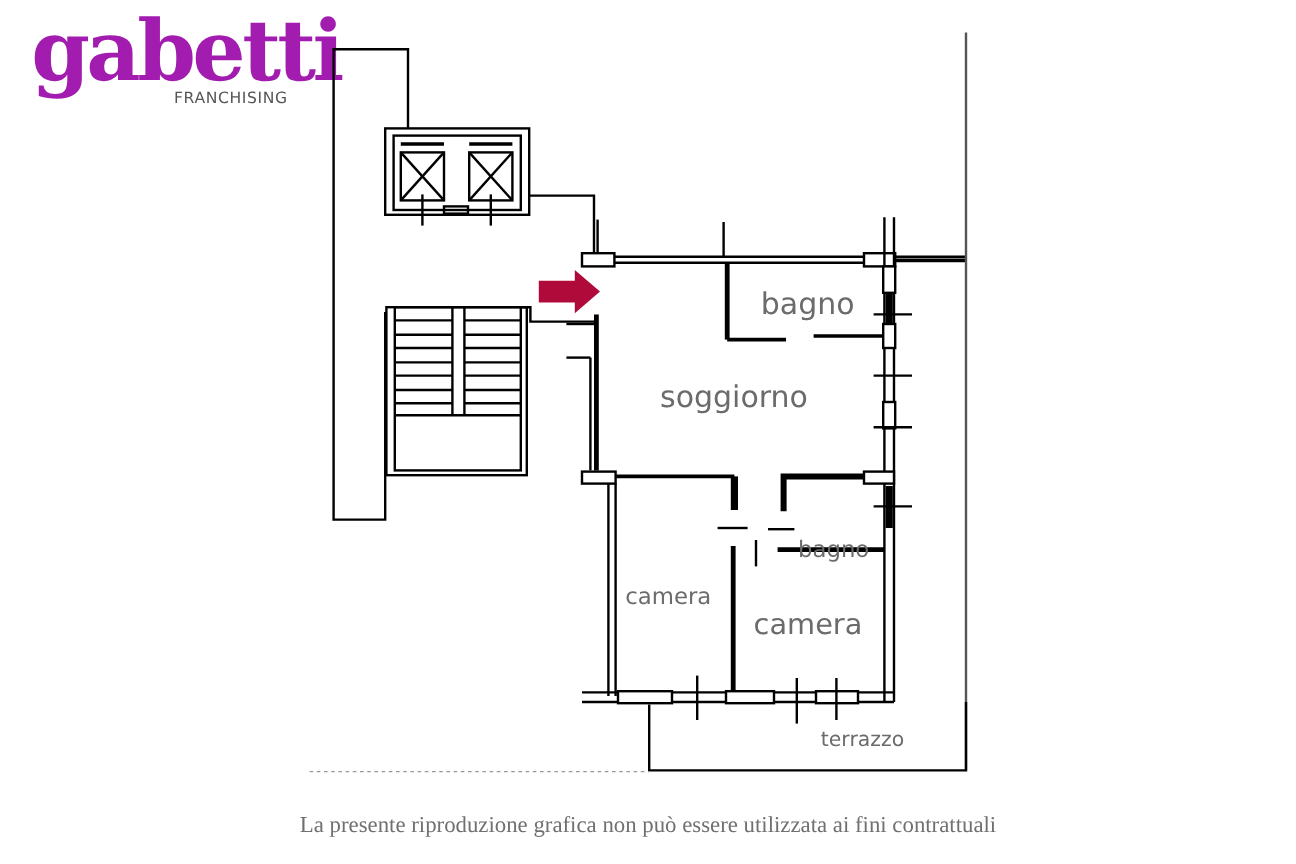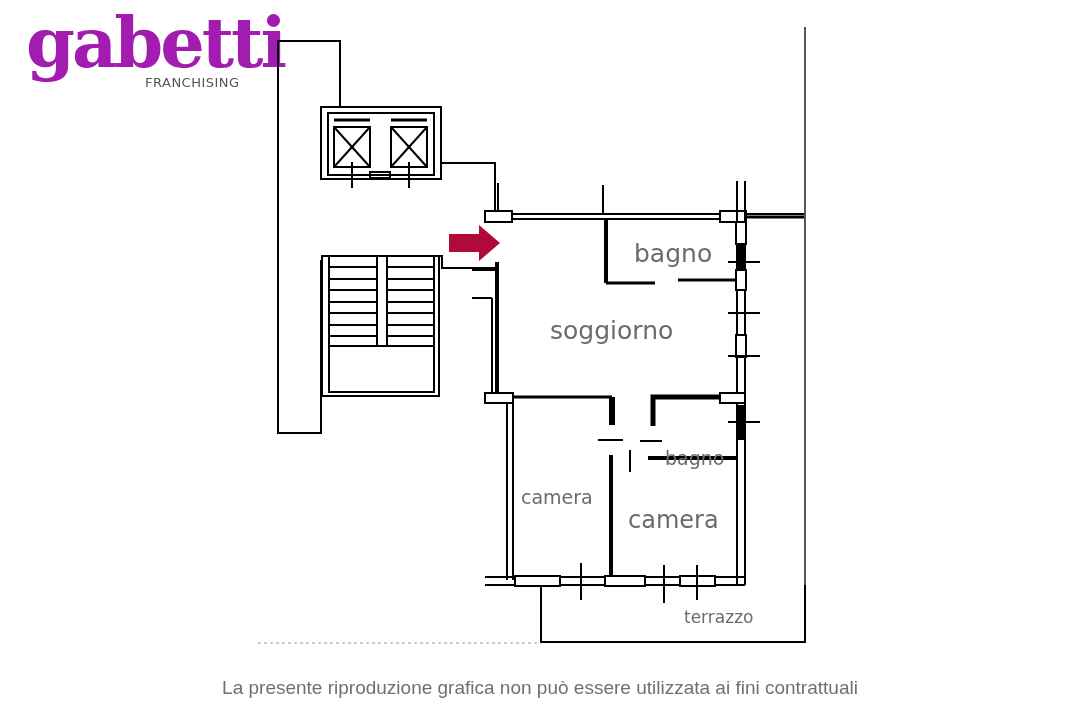--- a/index.html
+++ b/index.html
@@ -2,21 +2,21 @@
 <html><head>
 <meta charset="utf-8">
 <style>
   html, body { margin: 0; padding: 0; background: #ffffff; }
   body { width: 1080px; height: 720px; position: relative; overflow: hidden; font-family: "DejaVu Sans", sans-serif; }
   .logo { position: absolute; left: 26px; top: 22px; width: 224px; height: 86px; }
   .logo-word { position: absolute; left: 0; top: -14px; font-family: "DejaVu Serif", serif; font-weight: bold; font-size: 70px; letter-spacing: -3px; color: #a21caf; line-height: 1; }
   .logo-sub { position: absolute; left: 119px; top: 53px; font-family: "DejaVu Sans", sans-serif; font-weight: normal; font-size: 13px; letter-spacing: 0.5px; color: #555555; }
   .plan { position: absolute; left: 0; top: 0; width: 1080px; height: 720px; }
   .room-label { position: absolute; color: #6b6b6b; font-family: "DejaVu Sans", sans-serif; white-space: nowrap; line-height: 1; }
-  .disclaimer { position: absolute; left: 0; width: 1080px; top: 678px; text-align: center; font-family: Liberation Sans, sans-serif; font-size: 19px; color: #707070; line-height: 1; }
+  .disclaimer { position: absolute; left: 0; width: 1080px; top: 678px; text-align: center; font-family: Liberation Serif, serif; font-size: 19px; color: #707070; line-height: 1; }
 </style>
 </head>
 <body>
 
 <div class="logo">
   <div class="logo-word">gabetti</div>
   <div class="logo-sub">FRANCHISING</div>
 </div>
 
 <svg class="plan" viewBox="0 0 1080 720" xmlns="http://www.w3.org/2000/svg">

